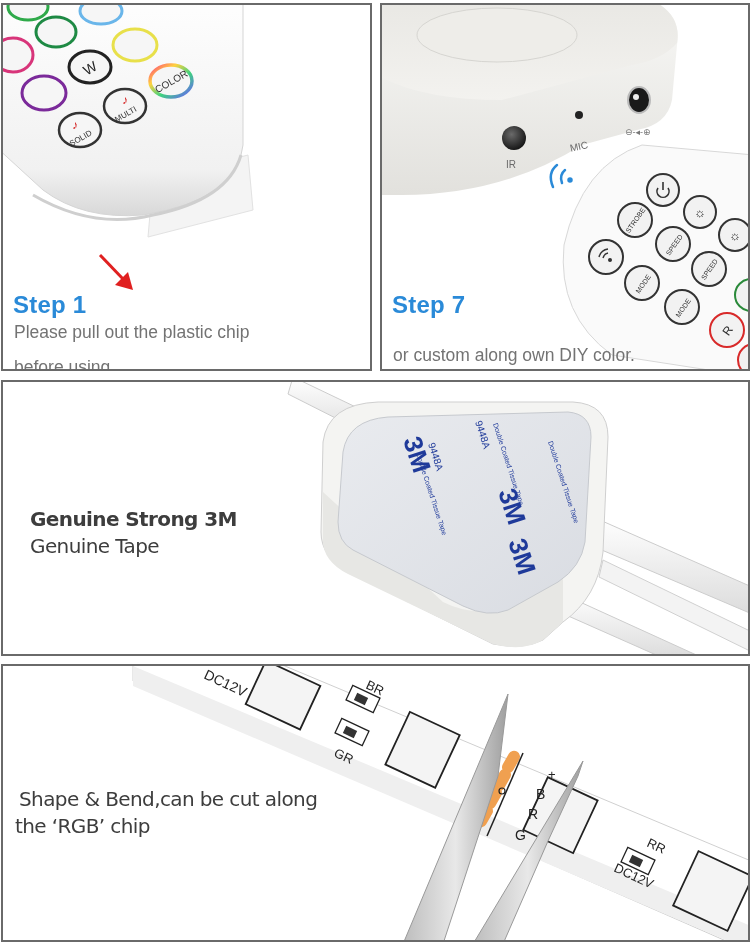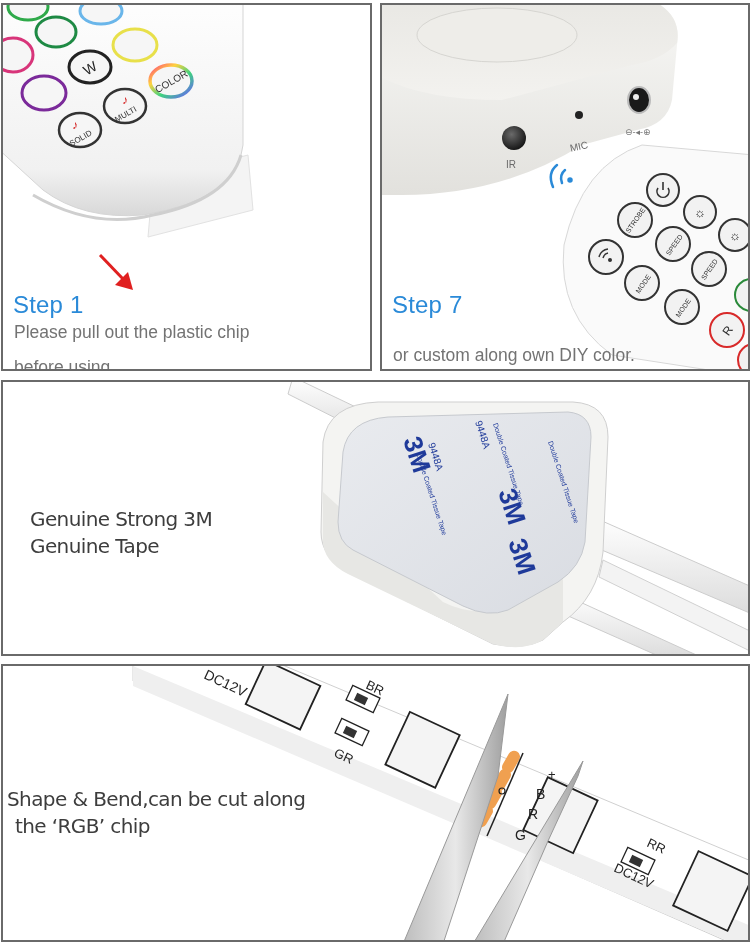--- a/index.html
+++ b/index.html
@@ -2,21 +2,21 @@
 <html><head>
 <meta charset="utf-8">
 <style>
   html, body { margin: 0; padding: 0; background: #ffffff; }
   body { width: 752px; height: 944px; position: relative; overflow: hidden; font-family: "Liberation Sans", "DejaVu Sans", sans-serif; }
   .panel { position: absolute; background: #fff; border: 2px solid #6a6a6a; box-sizing: border-box; overflow: hidden; }
   #p1 { left: 1px; top: 3px; width: 371px; height: 368px; }
   #p2 { left: 380px; top: 3px; width: 370px; height: 368px; }
   #p3 { left: 1px; top: 380px; width: 749px; height: 276px; }
   #p4 { left: 1px; top: 664px; width: 749px; height: 278px; }
-  .step-title { position: absolute; font-weight: normal; color: #2a8ad8; font-size: 24px; letter-spacing: 0.2px; }
+  .step-title { position: absolute; font-weight: bold; color: #2a8ad8; font-size: 24px; letter-spacing: 0.2px; }
   .step-desc { position: absolute; color: #737373; font-size: 17.5px; line-height: 23px; }
   .feat-text { position: absolute; color: #3d3d3d; font-size: 20px; line-height: 27px; font-family: "DejaVu Sans", sans-serif; letter-spacing: -0.6px; }
   svg { position: absolute; left: 0; top: 0; }
   .btn-label { font-family: "Liberation Sans", sans-serif; }
 </style>
 </head>
 <body>
 
 <div class="panel" id="p1">
   <svg width="371" height="368" viewBox="0 0 371 368">
@@ -169,21 +169,21 @@
 
     <text x="400" y="58" font-size="26" font-weight="bold" fill="#1f3a9a" transform="rotate(72 400 58)">3M</text>
     <text x="425" y="62" font-size="10" fill="#1f3a9a" transform="rotate(72 425 62)">9448A</text>
     <text x="413" y="72" font-size="7" fill="#1f3a9a" transform="rotate(72 413 72)">Double Coated Tissue Tape</text>
     <text x="495" y="110" font-size="26" font-weight="bold" fill="#1f3a9a" transform="rotate(72 495 110)">3M</text>
     <text x="472" y="40" font-size="10" fill="#1f3a9a" transform="rotate(72 472 40)">9448A</text>
     <text x="490" y="42" font-size="7" fill="#1f3a9a" transform="rotate(72 490 42)">Double Coated Tissue Tape</text>
     <text x="505" y="160" font-size="26" font-weight="bold" fill="#1f3a9a" transform="rotate(72 505 160)">3M</text>
     <text x="545" y="60" font-size="7" fill="#1f3a9a" transform="rotate(72 545 60)">Double Coated Tissue Tape</text>
   </svg>
-  <div class="feat-text" style="left:27px; top:124px;">Genuine Strong 3M</div>
+  <div class="feat-text" style="left:27px; top:124px;font-weight:bold;">Genuine Strong 3M</div>
   <div class="feat-text" style="left:27px; top:151px;">Genuine Tape</div>
 </div>
 
 <div class="panel" id="p4">
   <svg width="749" height="278" viewBox="0 0 749 278">
     <defs>
       <linearGradient id="blade" x1="0" y1="0" x2="1" y2="0">
         <stop offset="0" stop-color="#bdbdbd"></stop>
         <stop offset="0.5" stop-color="#e8e8e8"></stop>
         <stop offset="1" stop-color="#9e9e9e"></stop>
@@ -226,15 +226,15 @@
       <rect x="469" y="144" width="24" height="12" rx="6" transform="rotate(-60 481 150)"></rect>
     </g>
     <line x1="520" y1="87" x2="484" y2="170" stroke="#222" stroke-width="1.5"></line>
     <g fill="none" stroke="#222" stroke-width="1.2">
       <circle cx="499" cy="125" r="3"></circle>
     </g>
 
     <polygon points="505,28 400,278 440,278 495,110" fill="url(#blade)" stroke="#999"></polygon>
     <polygon points="580,95 470,278 500,278 545,175 575,110" fill="url(#blade)" stroke="#999"></polygon>
   </svg>
-  <div class="feat-text" style="left:4px; top:120px;">Shape &amp; Bend,can be cut along</div>
+  <div class="feat-text" style="left:16px; top:120px;">Shape &amp; Bend,can be cut along</div>
   <div class="feat-text" style="left:12px; top:147px;">the ‘RGB’ chip</div>
 </div>
 
 </body></html>

